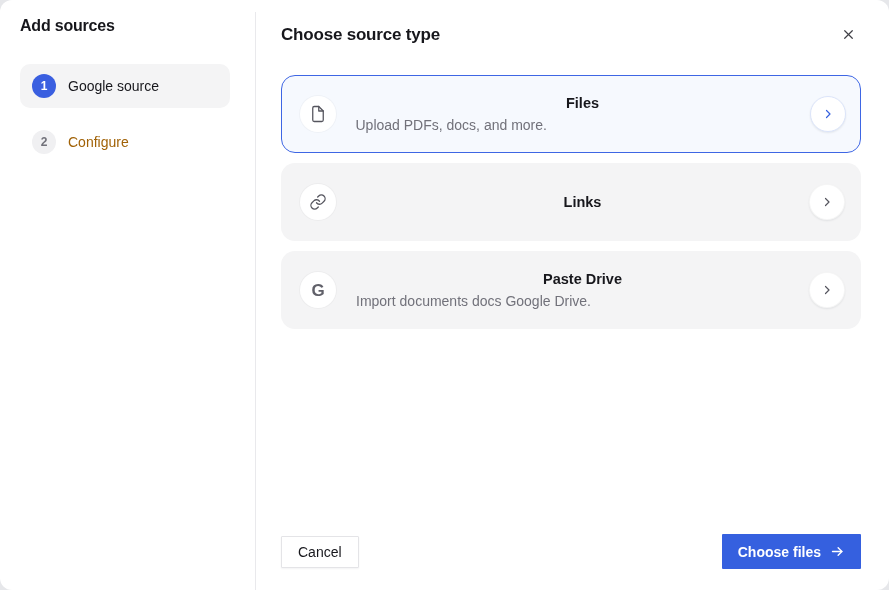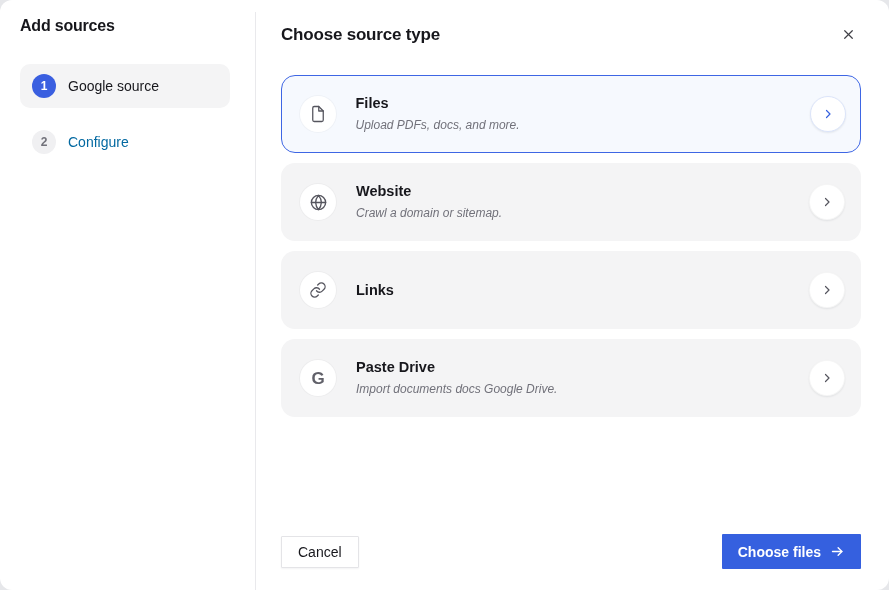--- a/index.html
+++ b/index.html
@@ -43,21 +43,21 @@
   .step.active { background: var(--card-bg, #f4f4f5); cursor: pointer; }
   .step + .step { margin-top: 12px; }
   .step-num {
     width: 24px; height: 24px; flex: 0 0 24px;
     border-radius: 50%;
     display: flex; align-items: center; justify-content: center;
     font-size: 12px; font-weight: 600;
     background: #f0f0f2; color: #71717a;
   }
   .step.active .step-num { background: var(--step-active, #3a5fe0); color: #ffffff; }
-  .step-label { margin-left: 12px; font-size: 14px; font-weight: 500; color: #0369a1; }
+  .step-label { margin-left: 12px; font-size: 14px; font-weight: 500; color: #a16207; }
   .step.active .step-label { color: var(--text-primary, #17171c); }
 
   
   .main {
     flex: 1; display: flex; flex-direction: column;
     box-sizing: border-box;
     padding: 21px 28px 21px 25px;
   }
   .main-header {
     display: flex; align-items: flex-end; justify-content: space-between;
@@ -92,22 +92,22 @@
   }
   .icon-circle {
     width: 36px; height: 36px; flex: 0 0 36px;
     border-radius: 50%; background: #ffffff;
     display: flex; align-items: center; justify-content: center;
     box-shadow: 0 0 0 1px rgba(20,20,30,0.03);
     color: #55555e;
   }
   .g-letter { font-size: 17px; font-weight: 700; color: #606069; line-height: 1; }
   .card-text { margin-left: 20px; flex: 1; min-width: 0; }
-  .card-title { font-size: 14.5px; font-weight: 600; line-height: 20px; color: var(--text-primary, #17171c); }
-  .card-desc  { font-size: 12px; font-weight: 400; line-height: 20px; margin-top: 2px; color: var(--text-secondary, #71717a); font-style: italic; }
+  .card-title { font-size: 14.5px; font-weight: 600; line-height: 20px; color: var(--text-primary, #17171c); text-align: center; }
+  .card-desc  { font-size: 14px; font-weight: 400; line-height: 20px; margin-top: 2px; color: var(--text-secondary, #71717a); }
   .chev-circle {
     width: 34px; height: 34px; flex: 0 0 34px;
     border-radius: 50%; background: #ffffff;
     display: flex; align-items: center; justify-content: center;
     box-shadow: 0 1px 2px rgba(16,24,40,0.08);
     border: 1px solid rgba(20,20,30,0.04);
     color: #55555e;
   }
   .card.selected .chev-circle { color: var(--accent, #3560df); border-color: #dce5fa; }
 
@@ -178,38 +178,20 @@
         <div class="card-title">Files</div>
         <div class="card-desc">Upload PDFs, docs, and more.</div>
       </span>
       <span class="chev-circle">
         <svg width="12" height="12" viewBox="0 0 24 24" fill="none" stroke="currentColor" stroke-width="2.4" stroke-linecap="round" stroke-linejoin="round">
             <polyline points="9 5 16 12 9 19"></polyline>
           </svg>
       </span>
     </div>
 
-    <div class="card">
-      <span class="icon-circle">
-        <svg width="19" height="19" viewBox="0 0 24 24" fill="none" stroke="currentColor" stroke-width="1.7" stroke-linecap="round" stroke-linejoin="round">
-          <circle cx="12" cy="12" r="9"></circle>
-            <line x1="3" y1="12" x2="21" y2="12"></line>
-          <path d="M12 3a14.5 14.5 0 0 1 3.6 9A14.5 14.5 0 0 1 12 21a14.5 14.5 0 0 1-3.6-9A14.5 14.5 0 0 1 12 3z"></path>
-        </svg>
-      </span>
-      <span class="card-text">
-        <div class="card-title">Website</div>
-        <div class="card-desc">Crawl a domain or sitemap.</div>
-      </span>
-      <span class="chev-circle">
-        <svg width="12" height="12" viewBox="0 0 24 24" fill="none" stroke="currentColor" stroke-width="2.4" stroke-linecap="round" stroke-linejoin="round">
-            <polyline points="9 5 16 12 9 19"></polyline>
-          </svg>
-      </span>
-    </div>
 
     <div class="card">
       <span class="icon-circle">
         <svg width="18" height="18" viewBox="0 0 24 24" fill="none" stroke="currentColor" stroke-width="1.7" stroke-linecap="round" stroke-linejoin="round">
           <path d="M10 13a5 5 0 0 0 7.54.54l2.5-2.5a5 5 0 0 0-7.07-7.07l-1.4 1.39"></path>
           <path d="M14 11a5 5 0 0 0-7.54-.54l-2.5 2.5a5 5 0 0 0 7.07 7.07l1.39-1.39"></path>
         </svg>
       </span>
       <span class="card-text">
         <div class="card-title">Links</div>

